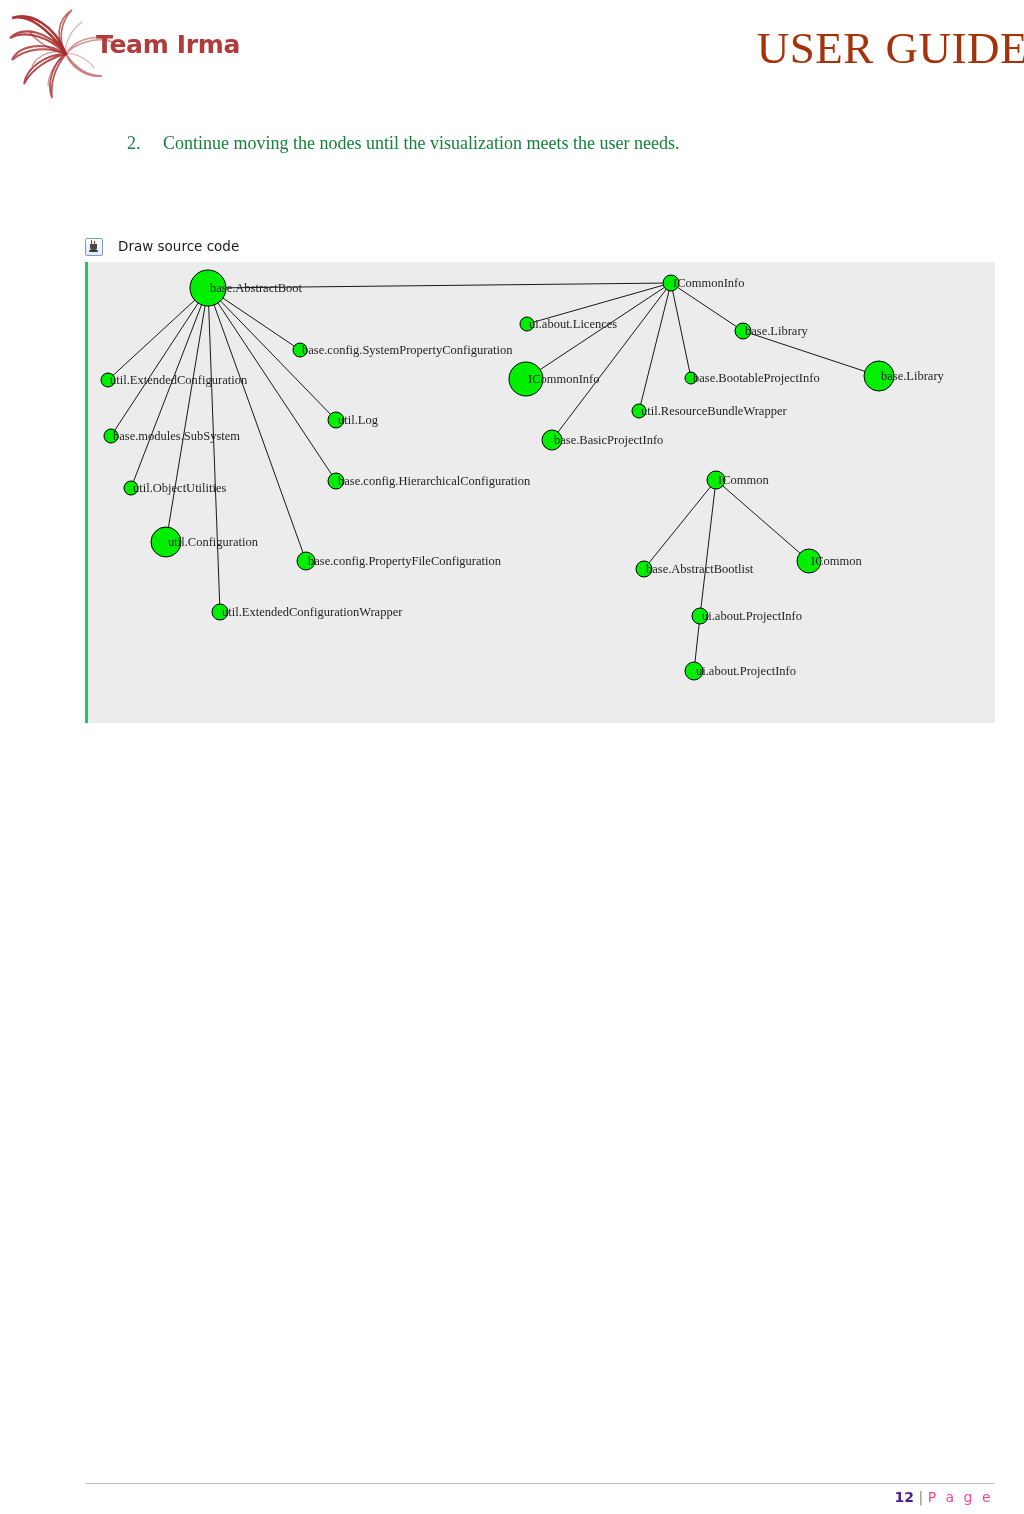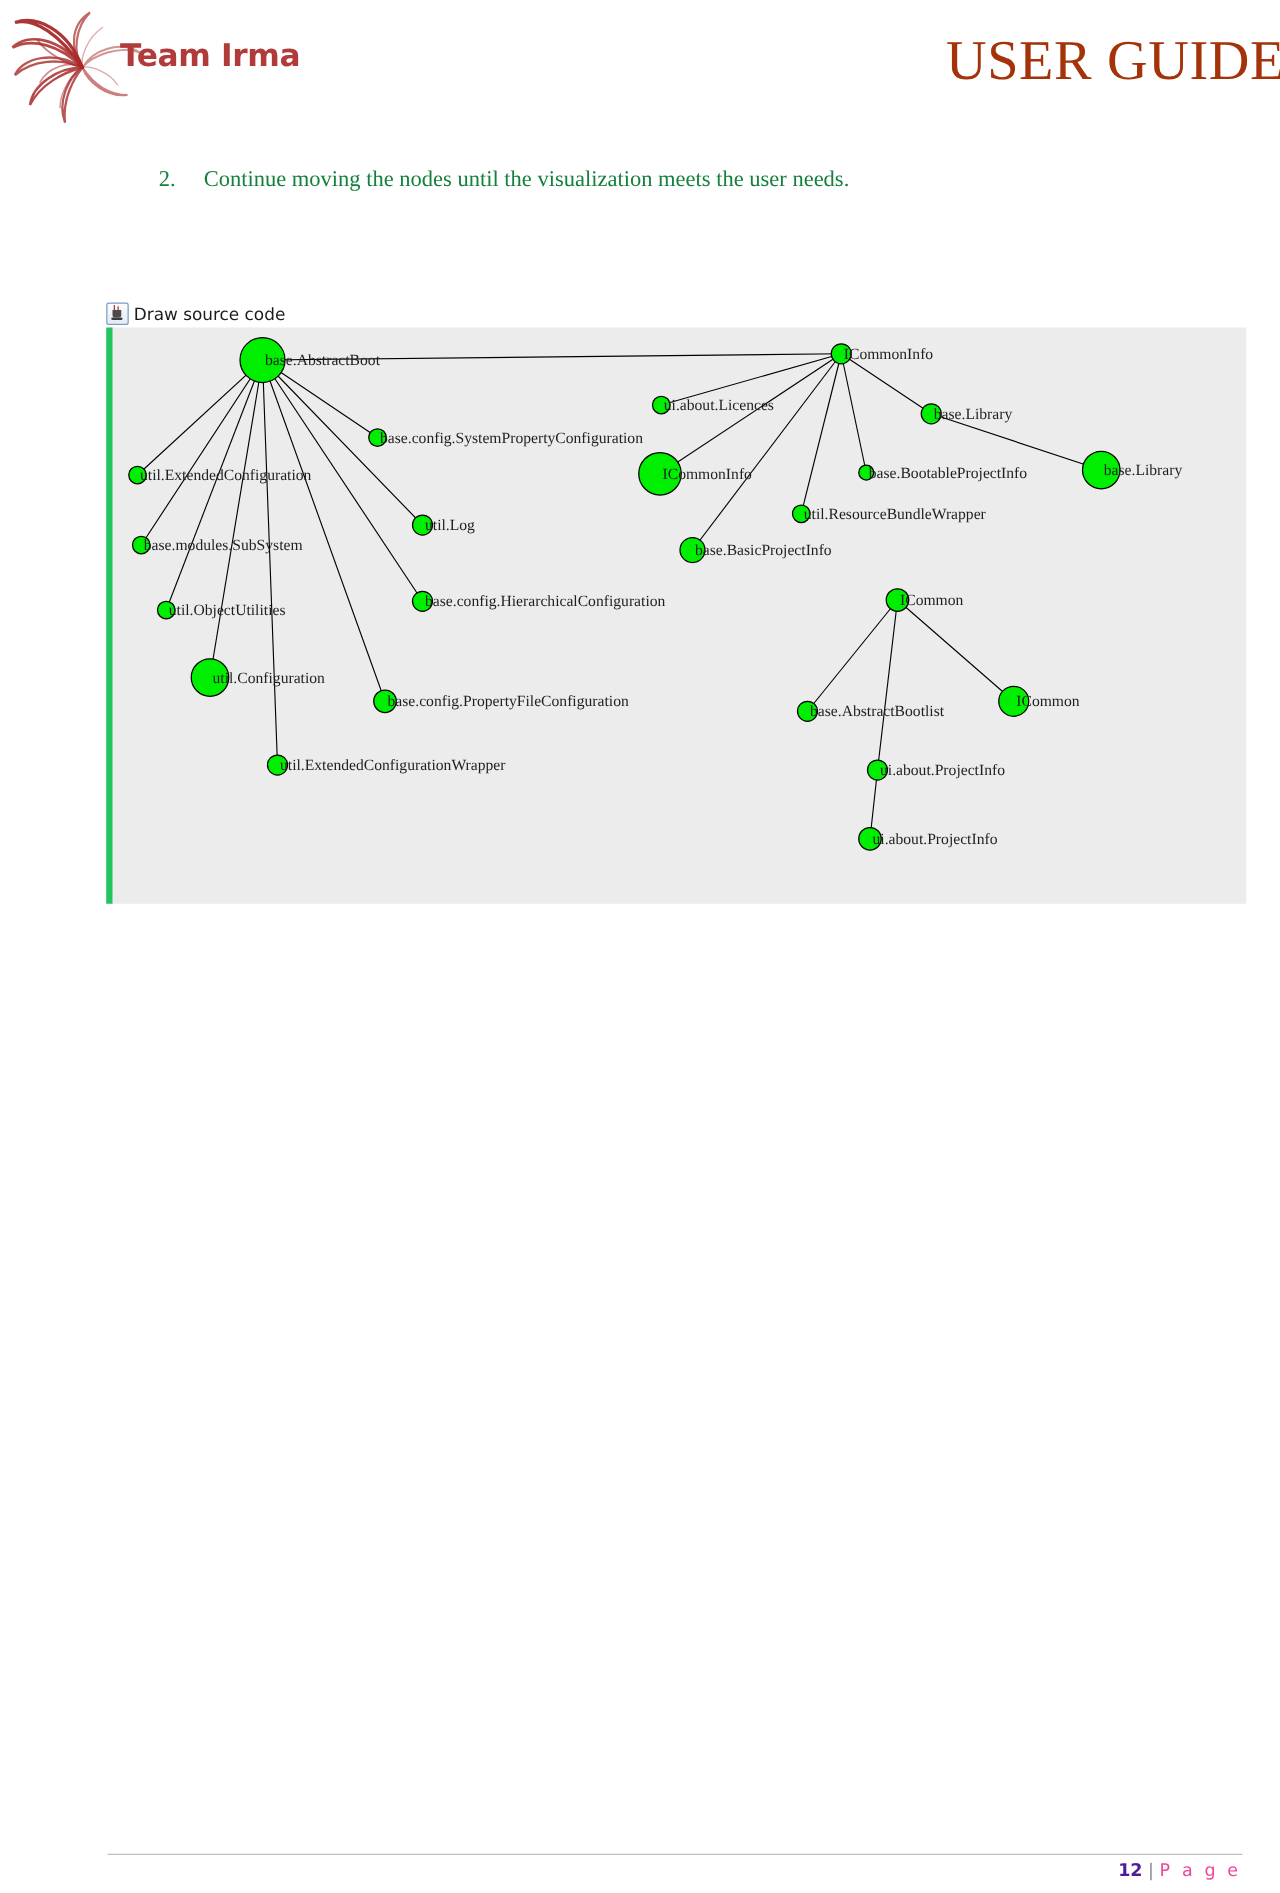--- a/index.html
+++ b/index.html
@@ -23,31 +23,31 @@
   }
   
   #step-line{
     position:absolute;left:127px;top:133px;width:800px;
     font-family:"Liberation Serif", serif;font-size:18px;color:#15803d;
     white-space:nowrap;
   }
   #step-num{display:inline-block;width:36px;}
   
   #app-window{position:absolute;left:85px;top:238px;width:908px;height:485px;}
-  #title-bar{height:22px;display:flex;align-items:flex-end;gap:4px;}
+  #title-bar{height:22px;display:flex;align-items:flex-start;gap:15px;}
   #java-icon{width:16px;height:16px;position:relative;flex:0 0 auto;
     border:1px solid #7a9ac4;background:linear-gradient(#fdfdfd,#e3ebf5);border-radius:2px;}
   #java-icon .cup{position:absolute;left:4px;top:5px;width:7px;height:6px;background:#4a4a4a;border-radius:0 0 2px 2px;}
   #java-icon .steam{position:absolute;left:5px;top:1px;width:1px;height:4px;background:#b03a2a;}
   #java-icon .steam2{position:absolute;left:8px;top:2px;width:1px;height:3px;background:#b03a2a;}
   #java-icon .base{position:absolute;left:3px;top:11px;width:9px;height:2px;background:#3b3b3b;border-radius:1px;}
   #window-title{font-family:"DejaVu Sans", sans-serif;font-size:13.5px;color:#1b1b1b;}
   #graph-panel{
     position:absolute;left:0;top:24px;width:907px;height:461px;
-    background:#ececec;border-left:5px solid #22c55e;
+    background:#ececec;border-left:3px solid #22c55e;
   }
   #graph-svg{display:block;width:907px;height:461px;}
   .node-label{
     font-family:"Liberation Serif", serif;font-size:12.5px;fill:#1f1f1f;
   }
   
   #footer-rule{position:absolute;left:86px;top:1483px;width:908px;height:1px;background:#bfbfbf;}
   #footer{
     position:absolute;right:31px;top:1489px;
     font-family:"DejaVu Sans", sans-serif;font-size:14px;

